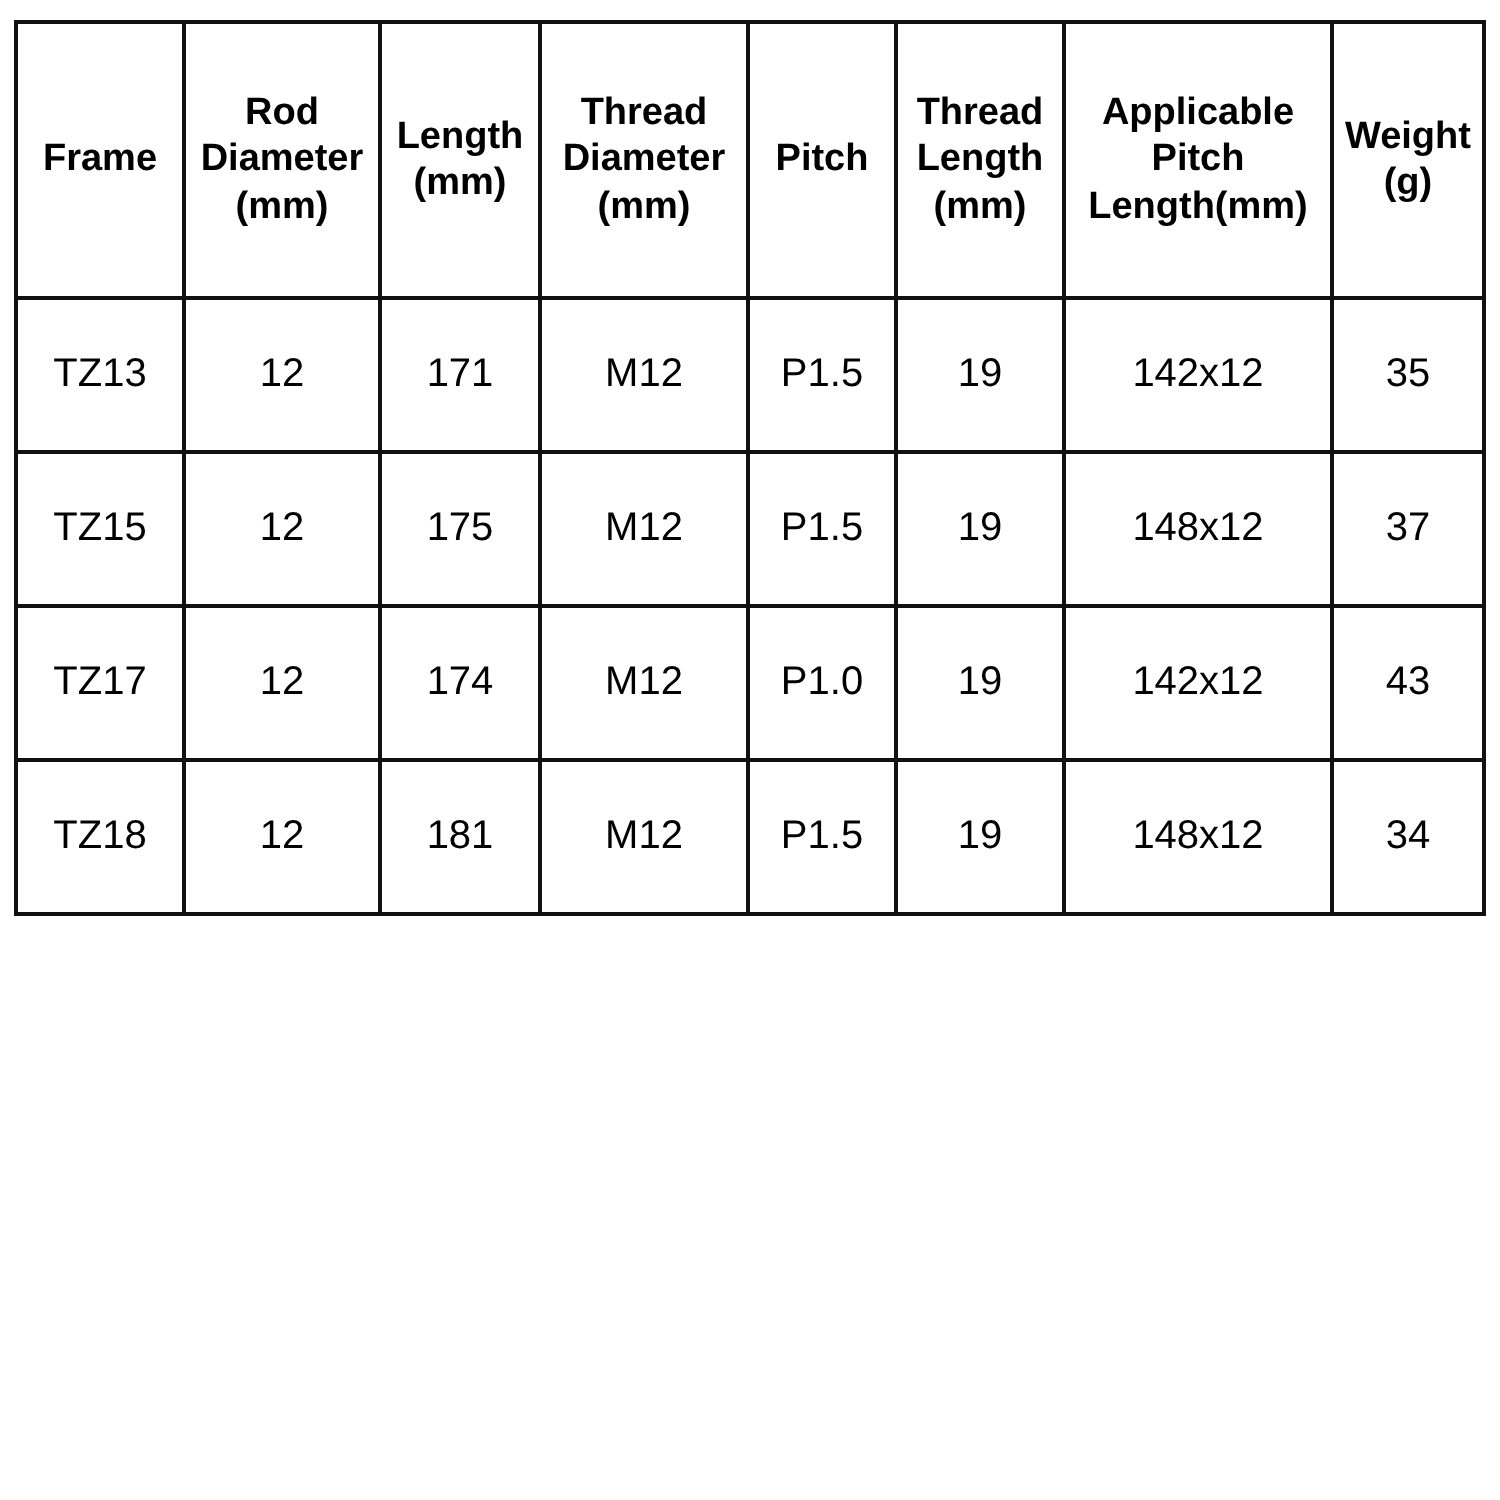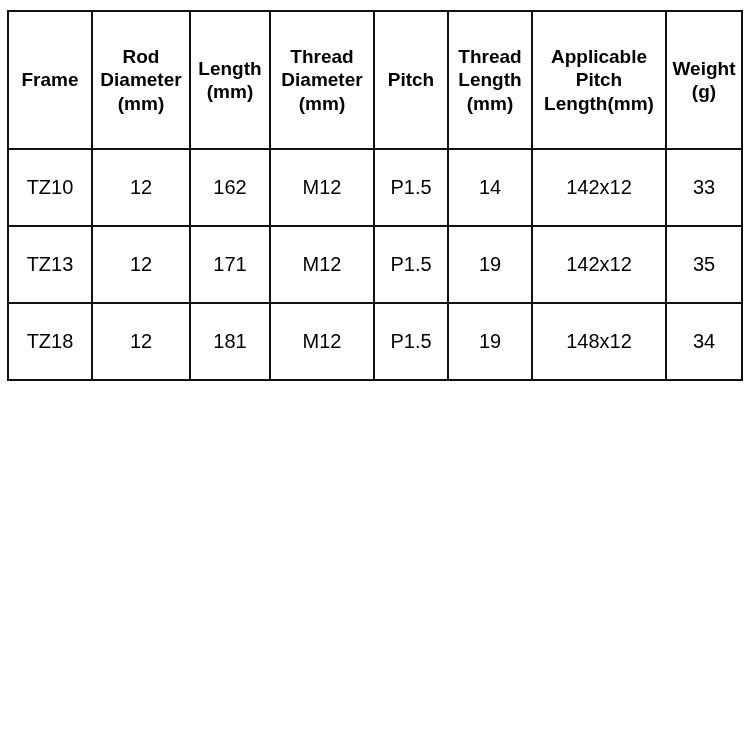--- a/index.html
+++ b/index.html
@@ -107,38 +107,48 @@
             <span class="hdr-line">Length(mm)</span>
           </th>
           <th>
             <span class="hdr-line">Weight</span>
             <span class="hdr-line">(g)</span>
           </th>
         </tr>
     </thead>
     <tbody>
         <tr>
-          <td>TZ10</td>
-          <td>12</td>
-          <td>162</td>
-          <td>M12</td>
-          <td>P1.5</td>
-          <td>14</td>
-          <td>142x12</td>
-          <td>33</td>
-        </tr>
-        <tr>
           <td>TZ13</td>
           <td>12</td>
           <td>171</td>
           <td>M12</td>
           <td>P1.5</td>
           <td>19</td>
           <td>142x12</td>
           <td>35</td>
+        </tr>
+        <tr>
+          <td>TZ15</td>
+          <td>12</td>
+          <td>175</td>
+          <td>M12</td>
+          <td>P1.5</td>
+          <td>19</td>
+          <td>148x12</td>
+          <td>37</td>
+        </tr>
+        <tr>
+          <td>TZ17</td>
+          <td>12</td>
+          <td>174</td>
+          <td>M12</td>
+          <td>P1.0</td>
+          <td>19</td>
+          <td>142x12</td>
+          <td>43</td>
         </tr>
         <tr>
           <td>TZ18</td>
           <td>12</td>
           <td>181</td>
           <td>M12</td>
           <td>P1.5</td>
           <td>19</td>
           <td>148x12</td>
           <td>34</td>

